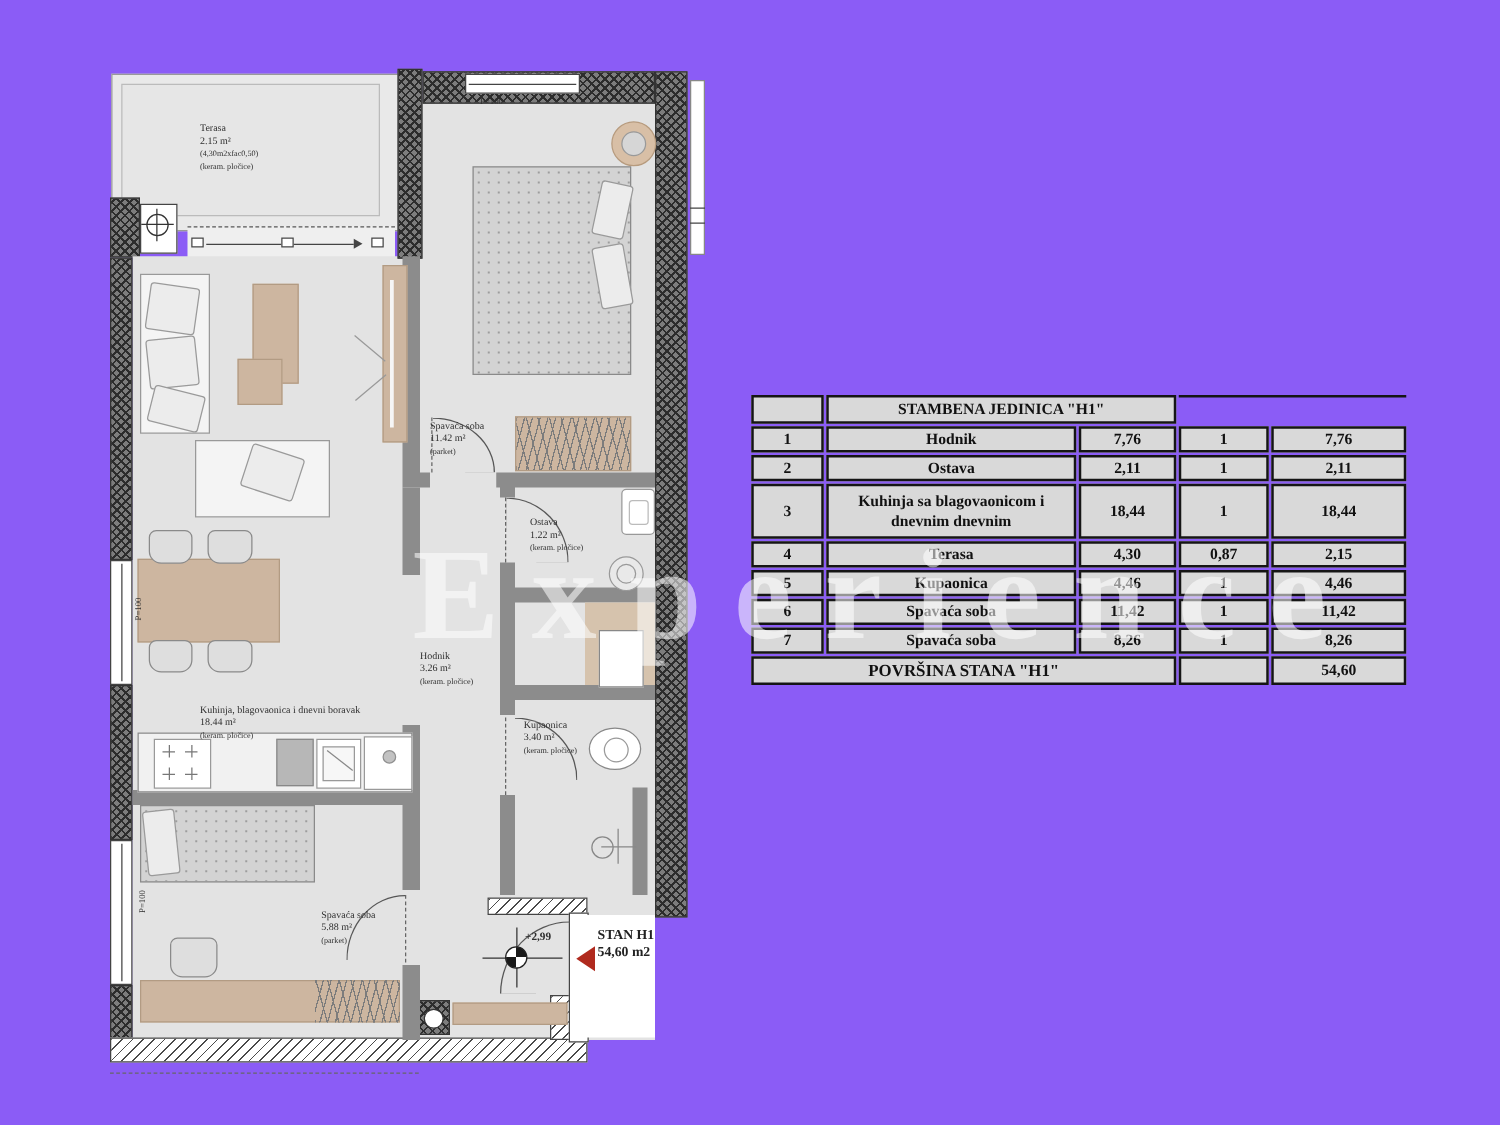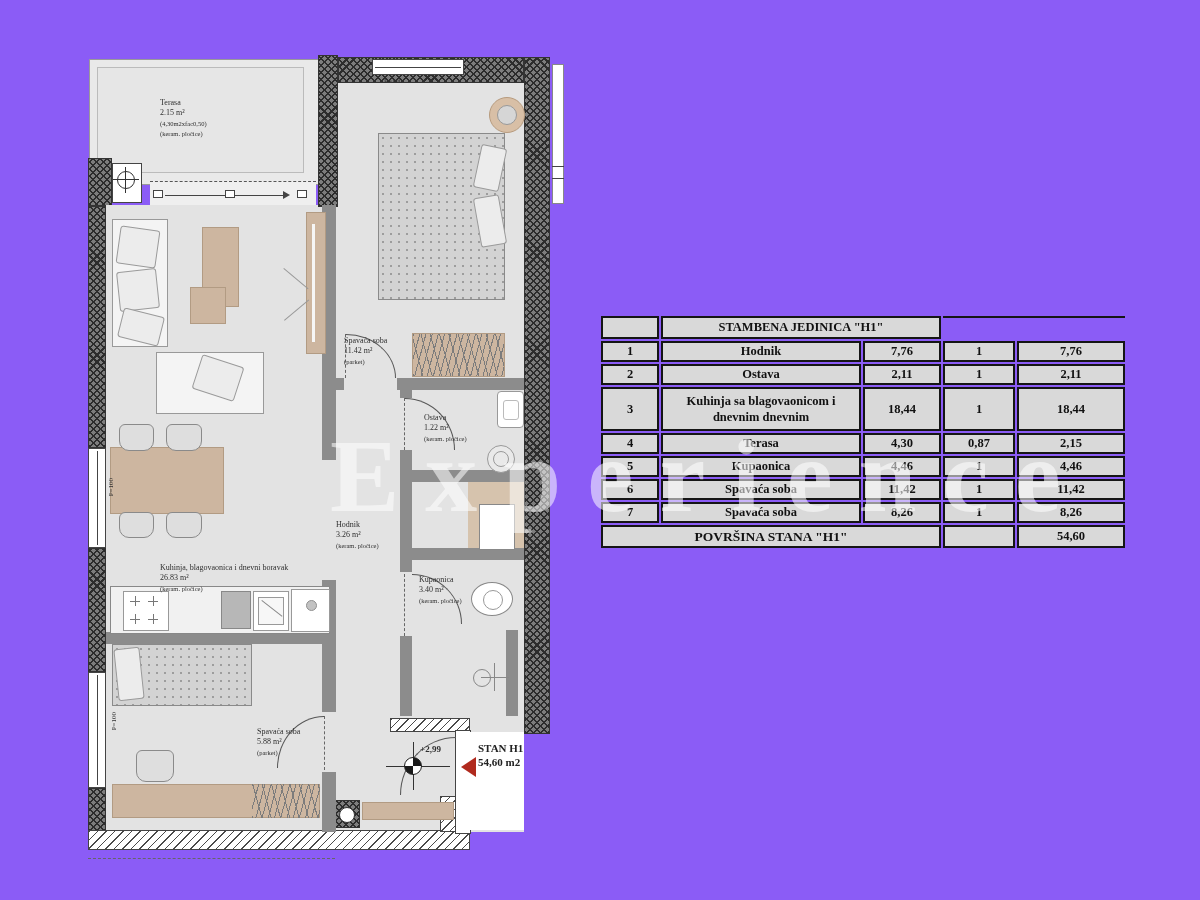--- a/index.html
+++ b/index.html
@@ -209,21 +209,21 @@
     <div>11.42 m²</div>
     <div class="s2">(parket)</div>
   </div>
   <div class="abs rl" style="left:424px;top:413px">
     <div>Ostava</div>
     <div>1.22 m²</div>
     <div class="s2">(keram. pločice)</div>
   </div>
   <div class="abs rl" style="left:160px;top:563px">
     <div>Kuhinja, blagovaonica i dnevni boravak</div>
-    <div>26.83 m²</div>
+    <div>18.44 m²</div>
     <div class="s2">(keram. pločice)</div>
   </div>
   <div class="abs rl" style="left:336px;top:520px">
     <div>Hodnik</div>
     <div>3.26 m²</div>
     <div class="s2">(keram. pločice)</div>
   </div>
   <div class="abs rl" style="left:419px;top:575px">
     <div>Kupaonica</div>
     <div>3.40 m²</div>

